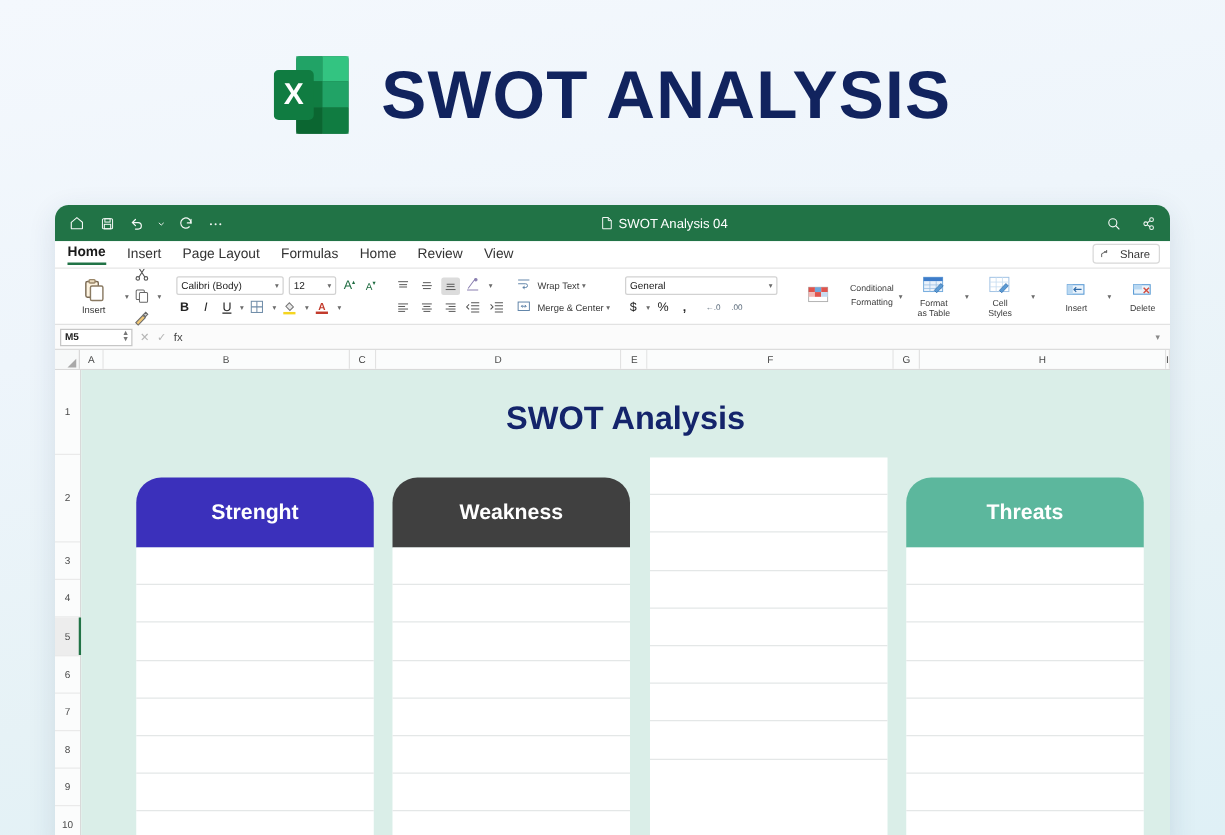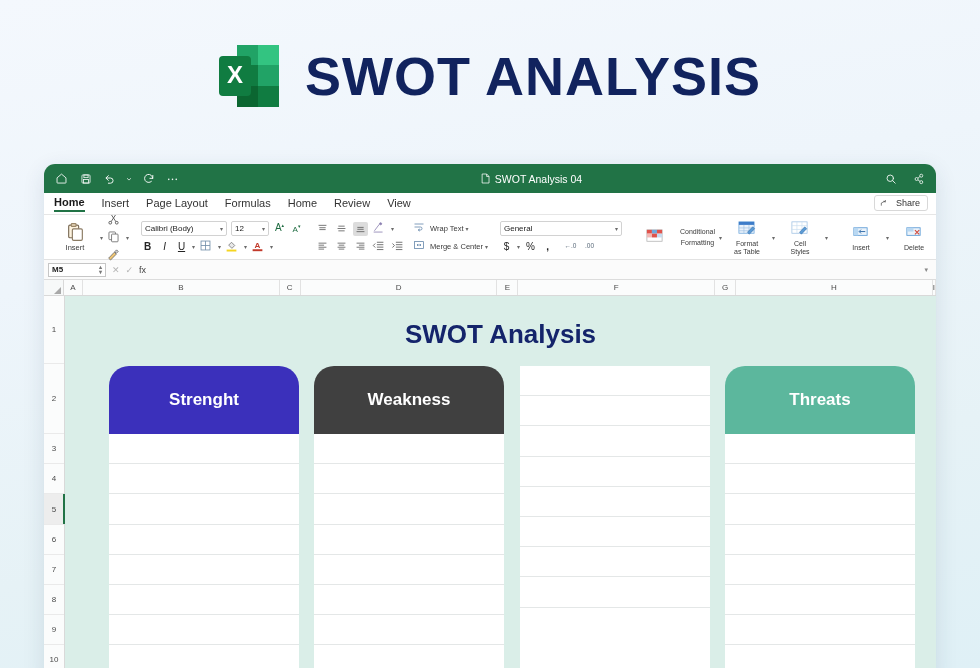--- a/index.html
+++ b/index.html
@@ -184,26 +184,27 @@
     color: #14246b;
     font-family: "Liberation Sans", sans-serif;
   }
   .swot-card {
     position: absolute;
     top: 70px;
     width: 190px;
     bottom: -2px;
   }
   .swot-head {
-    height: 68px;
+    height: 56px;
     border-radius: 20px 20px 0 0;
     display: flex; align-items: center; justify-content: center;
     color: #ffffff;
     font-size: 17px;
     font-weight: bold;
+    margin-top: 16px;
   }
   .swot-lines { background: #ffffff; height: 100%; }
   .swot-line { height: 30.2px; border-bottom: 1px solid #e4e7e7; }
 </style>
 </head>
 <body>
 
 <div id="page-header">
   <div id="excel-logo">
     <svg viewBox="0 0 60 74" width="60" height="74">

